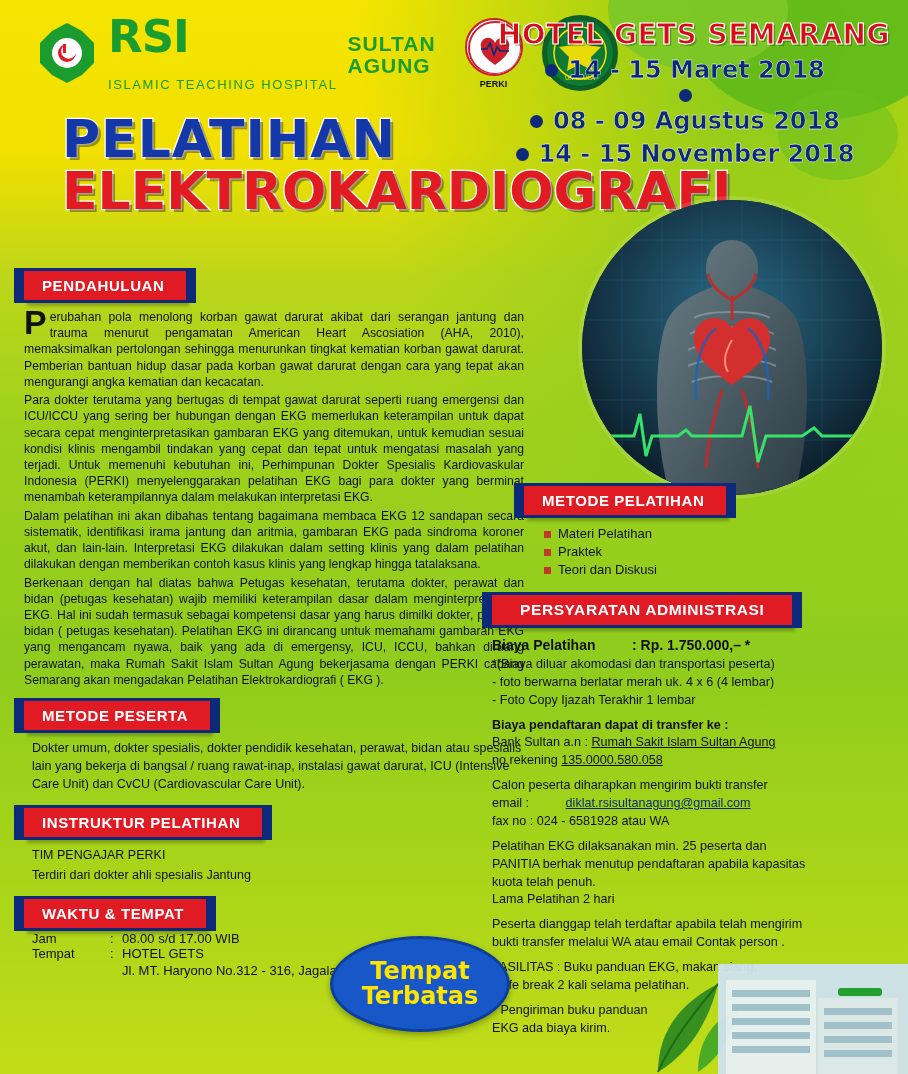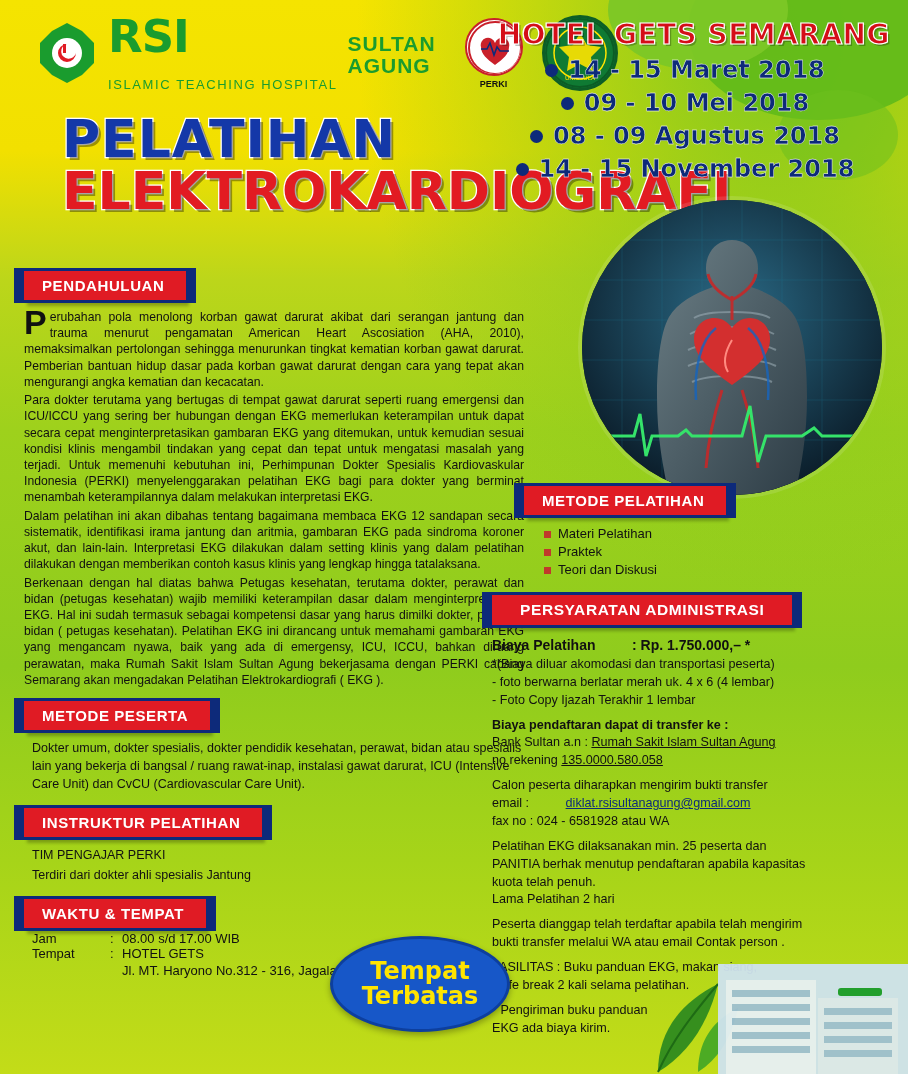--- a/index.html
+++ b/index.html
@@ -207,21 +207,20 @@
     </div>
 
     <div class="dates">
       <div class="hotel-title">HOTEL GETS SEMARANG</div>
       <div class="date-item">
         <span class="date-dot"></span>
         <span class="date-text">14 - 15 Maret 2018</span>
       </div>
       <div class="date-item">
         <span class="date-dot"></span>
-        <span class="date-text">09 - 10 Mei 2018</span>
       </div>
       <div class="date-item">
         <span class="date-dot"></span>
         <span class="date-text">08 - 09 Agustus 2018</span>
       </div>
       <div class="date-item">
         <span class="date-dot"></span>
         <span class="date-text">14 - 15 November 2018</span>
       </div>
     </div>

